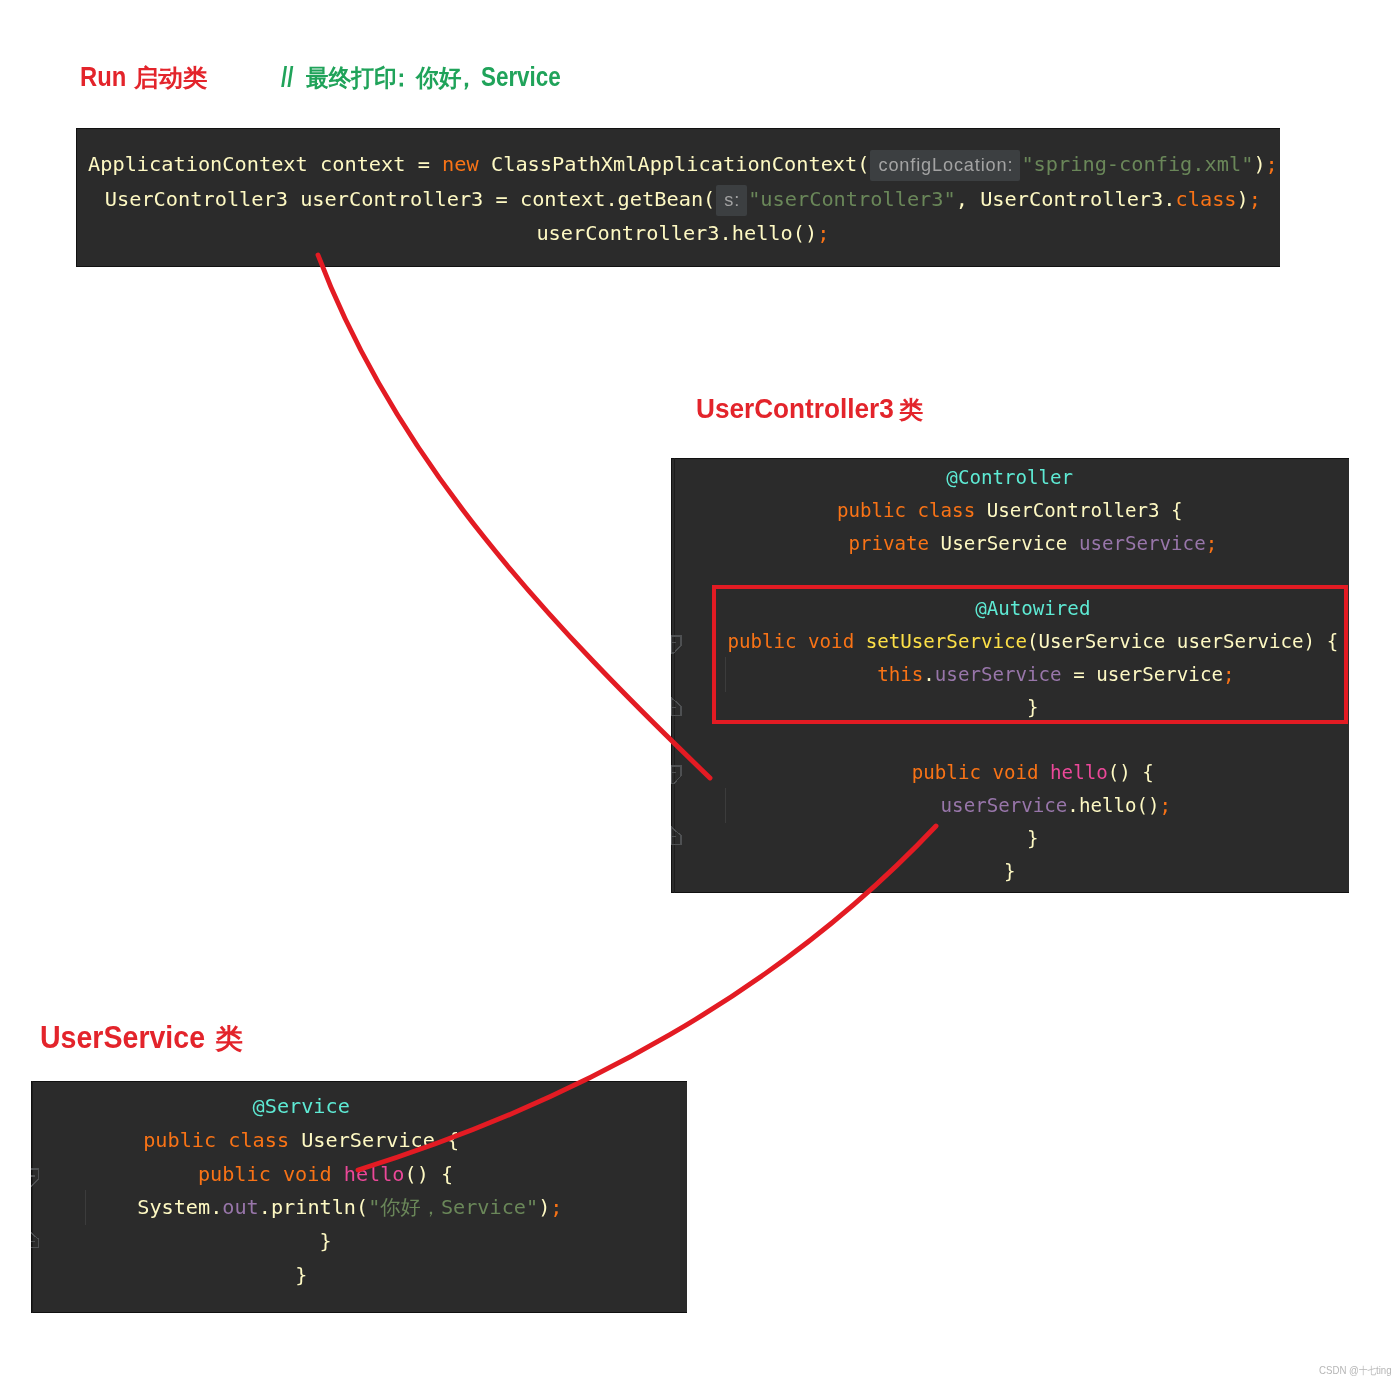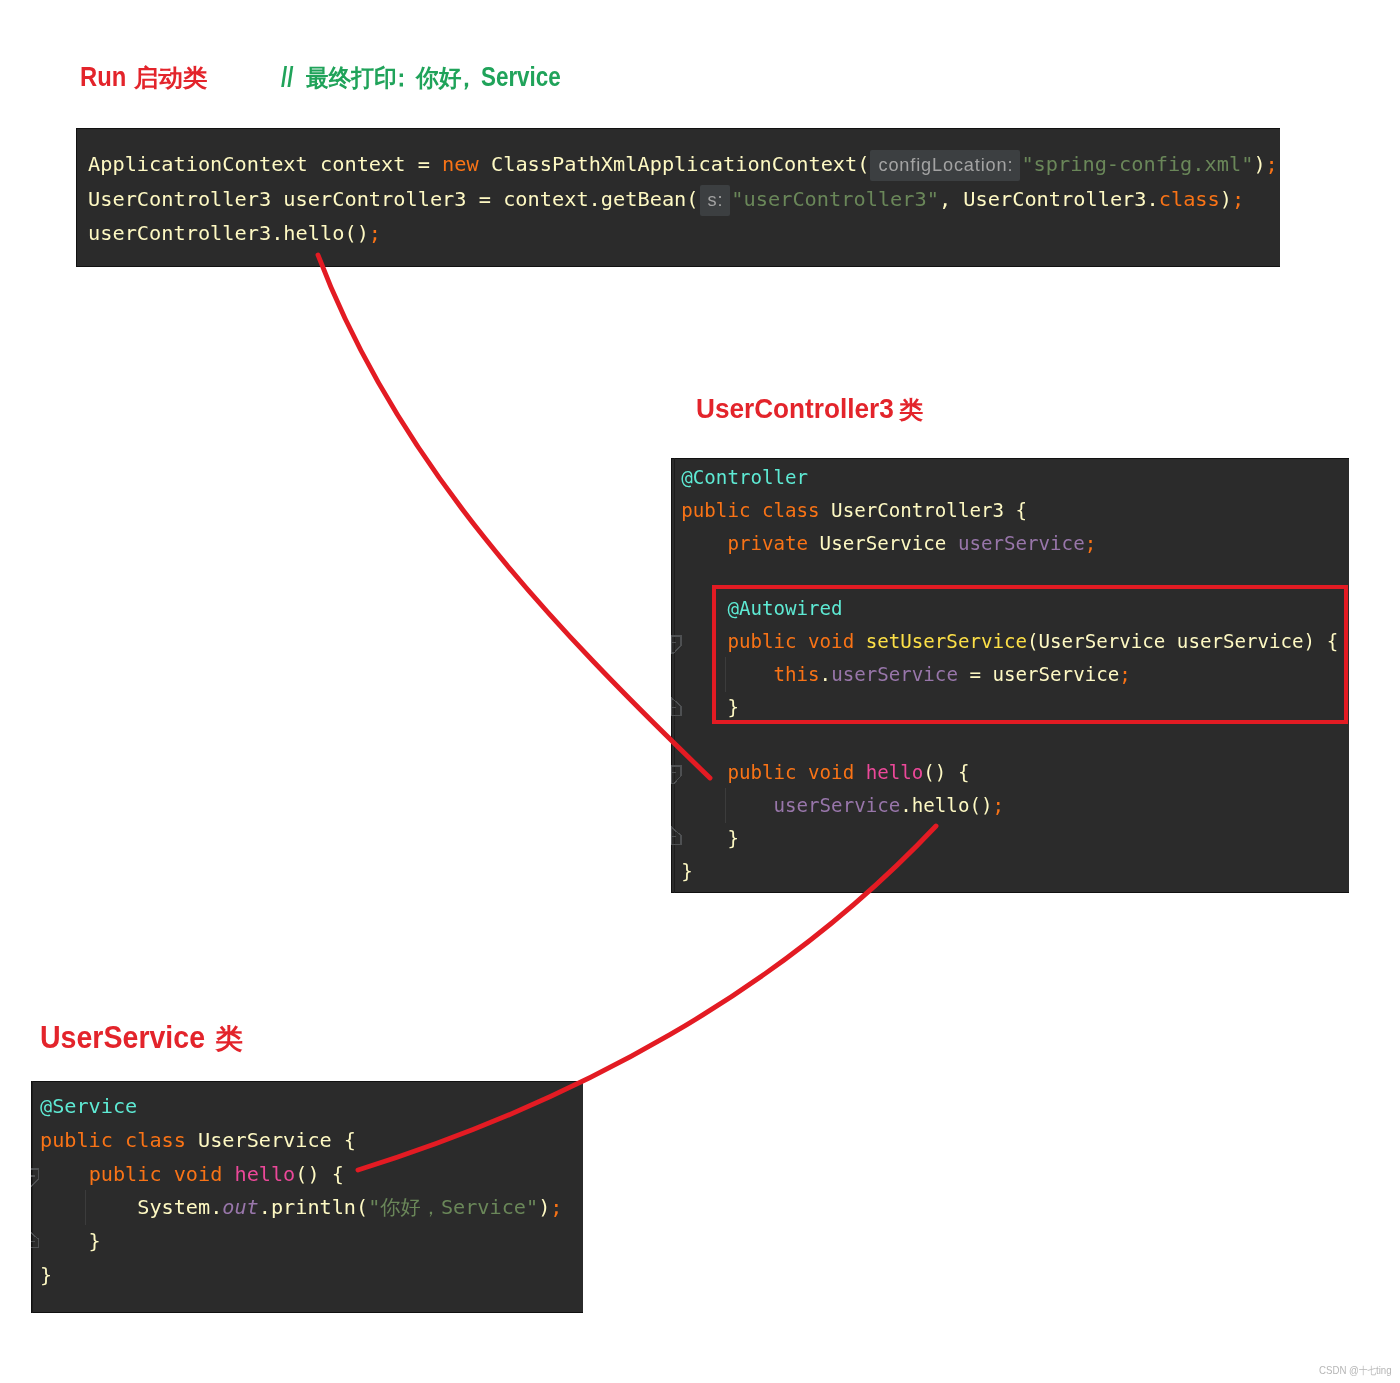--- a/index.html
+++ b/index.html
@@ -1,18 +1,18 @@
 <!DOCTYPE html>
 <html><head>
 <meta charset="utf-8">
 <style>
   html,body{margin:0;padding:0;}
   body{width:1400px;height:1383px;background:#ffffff;
        font-family:"Liberation Sans",sans-serif;position:relative;overflow:hidden;}
-  #canvas{position:absolute;left:0;top:0;width:1400px;height:1383px;}
+  #canvas{position:absolute;left:0;top:0;width:1400px;height:1383px;text-align:center;}
 
   .hd{position:absolute;font-weight:bold;white-space:nowrap;line-height:1;}
   .hd .lat{display:inline-block;transform:scaleX(0.85);transform-origin:left center;}
   .hd .cjk{display:inline-block;font-size:0.857em;transform:scaleX(0.945);transform-origin:left center;}
   .hd .cjkp{display:inline-block;font-size:0.857em;transform:scaleX(0.945);transform-origin:left center;
             margin-left:-0.28em;margin-right:0.16em;}
   .hd .lat + .cjk{margin-left:6px;}
   .hd.narrowlat .lat{transform:scaleX(0.80);}
   .hd.wide .lat{transform:scaleX(0.935);}
   .hd.wide .cjk{transform:scaleX(1.0);}
@@ -27,21 +27,21 @@
   .gutter-sep{position:absolute;left:3.3px;top:0;bottom:0;width:1px;background:#1d1d1d;}
   .codearea{position:absolute;top:0;left:0;white-space:pre;
             font-family:"DejaVu Sans Mono",monospace;}
   .row{position:relative;white-space:pre;}
   .tok{white-space:pre;}
 
   .c-text{color:#fef9c3;}
   .c-keyword{color:#f97316;}
   .c-string{color:#6a8759;}
   .c-field{color:#9876aa;}
-  .c-staticfield{color:#9876aa;font-style:italic;}
+  .c-staticfield{color:#9876aa;}
   .c-annotation{color:#5eead4;}
   .c-method{color:#ec4899;}
   .c-grey{color:#fde047;}
   .c-hint{color:#a3a3a3;background:#3c3f41;border-radius:2px;font-size:0.895em;
           letter-spacing:0.85px;
           font-family:"Liberation Sans",sans-serif;padding:5px 7px 6px 8px;margin:0 1px;}
 
   .redbox{position:absolute;border:4.6px solid #e31b23;box-sizing:border-box;}
   .indentguide{position:absolute;width:1px;background:#3c3c3c;}
   .watermark{position:absolute;color:#b6b6b6;white-space:nowrap;line-height:1;}
@@ -78,21 +78,21 @@
         <path d="M0.5,314.6 H5.4"></path>
         <path d="M0.5,369.1 L10.1,377.7 V386.5 H0.5 Z"></path>
         <path d="M0.5,378.7 H5.4"></path>
       </g>
     </svg>
     <div class="indentguide" style="left:54px;top:199px;height:35px;"></div>
     <div class="indentguide" style="left:54px;top:330px;height:35px;"></div>
     <div class="codearea" style="left:10.3px;top:4.3px;font-size:19.15px;line-height:32.79px;"><div class="row"><span class="tok c-annotation">@Controller</span></div><div class="row"><span class="tok c-keyword">public class</span><span class="tok c-text"> UserController3 {</span></div><div class="row"><span class="tok c-text">    </span><span class="tok c-keyword">private</span><span class="tok c-text"> UserService </span><span class="tok c-field">userService</span><span class="tok c-keyword">;</span></div><div class="row">&nbsp;</div><div class="row"><span class="tok c-text">    </span><span class="tok c-annotation">@Autowired</span></div><div class="row"><span class="tok c-text">    </span><span class="tok c-keyword">public void</span><span class="tok c-text"> </span><span class="tok c-grey">setUserService</span><span class="tok c-text">(UserService userService) {</span></div><div class="row"><span class="tok c-text">        </span><span class="tok c-keyword">this</span><span class="tok c-text">.</span><span class="tok c-field">userService</span><span class="tok c-text"> = userService</span><span class="tok c-keyword">;</span></div><div class="row"><span class="tok c-text">    }</span></div><div class="row">&nbsp;</div><div class="row"><span class="tok c-text">    </span><span class="tok c-keyword">public void</span><span class="tok c-text"> </span><span class="tok c-method">hello</span><span class="tok c-text">() {</span></div><div class="row"><span class="tok c-text">        </span><span class="tok c-field">userService</span><span class="tok c-text">.hello()</span><span class="tok c-keyword">;</span></div><div class="row"><span class="tok c-text">    }</span></div><div class="row"><span class="tok c-text">}</span></div></div>
   </div>
 
-  <div class="block" style="left:31px;top:1081px;width:552px;height:232px;">
+  <div class="block" style="left:31px;top:1081px;width:656px;height:232px;">
     <div class="gutter-sep" style="left:0.8px;"></div>
     <svg class="gutter-icons" style="position:absolute;left:0;top:0;width:24px;height:232px;" viewBox="0 0 24 232">
       <g fill="none" stroke="#4e5052" stroke-width="1.3" stroke-linejoin="miter" shape-rendering="crispEdges">
         <path d="M-1,87.9 H7.4 V98.1 L0.2,105.3 H-1 Z"></path>
         <path d="M-1,95.0 H3.5"></path>
         <path d="M-1,150.7 L7.4,158.2 V166.8 H-1 Z"></path>
         <path d="M-1,160.3 H3.5"></path>
       </g>
     </svg>
     <div class="indentguide" style="left:54px;top:109px;height:35px;"></div>

